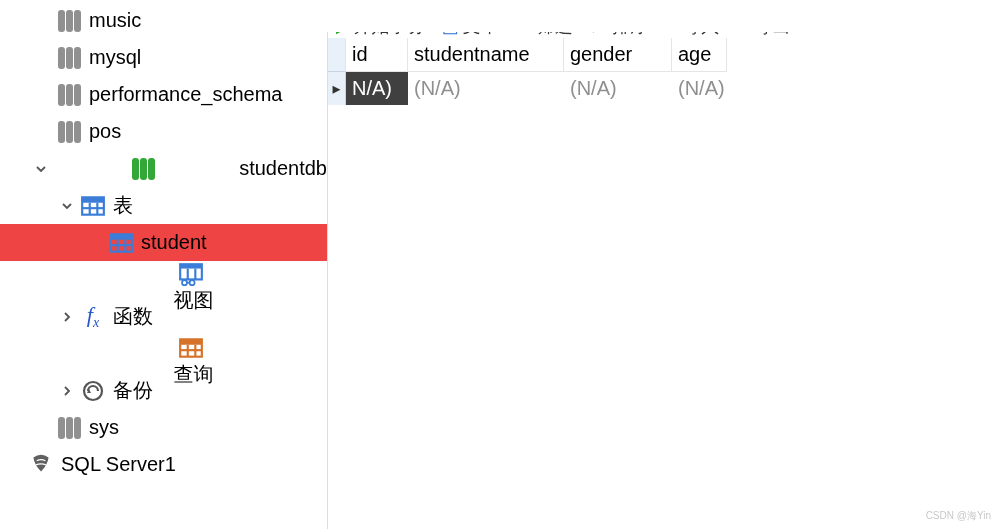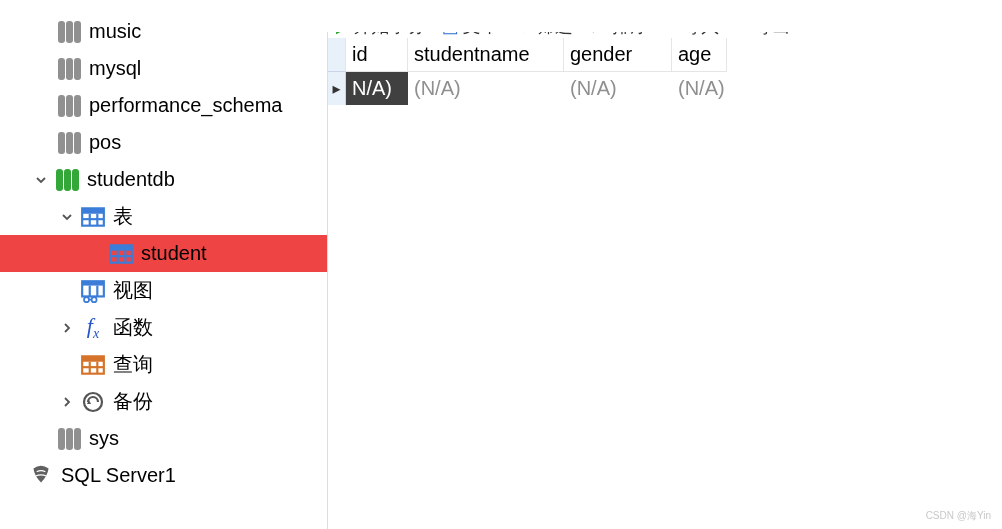--- a/index.html
+++ b/index.html
@@ -10,38 +10,38 @@
       width: 1002px;
       height: 529px;
       overflow: hidden;
       display: flex;
       position: relative;
     }
     .sidebar {
       width: 327px;
       background: #fff;
       overflow: hidden;
-      padding-top: 13px;
+      padding-top: 2px;
     }
     .tree-item {
       display: flex;
       align-items: center;
       height: 37px;
       white-space: nowrap;
       cursor: pointer;
       color: #000;
     }
     .tree-item.selected {
       background: #ef4444;
     }
     .indent-0 { padding-left: 54px; }
-    .indent-1 { padding-left: 30px; }
+    .indent-1 { padding-left: 30px; justify-content: space-between; }
     .indent-2 { padding-left: 56px; }
     .indent-3 { padding-left: 106px; }
-    .indent-2b { padding-left: 56px; }
+    .indent-2b { padding-left: 56px; flex-direction: column; }
     .chevron {
       width: 22px;
       display: flex;
       align-items: center;
       justify-content: center;
       font-size: 14px;
       color: #555;
     }
     .chevron-spacer { width: 22px; }
     .tree-icon {

